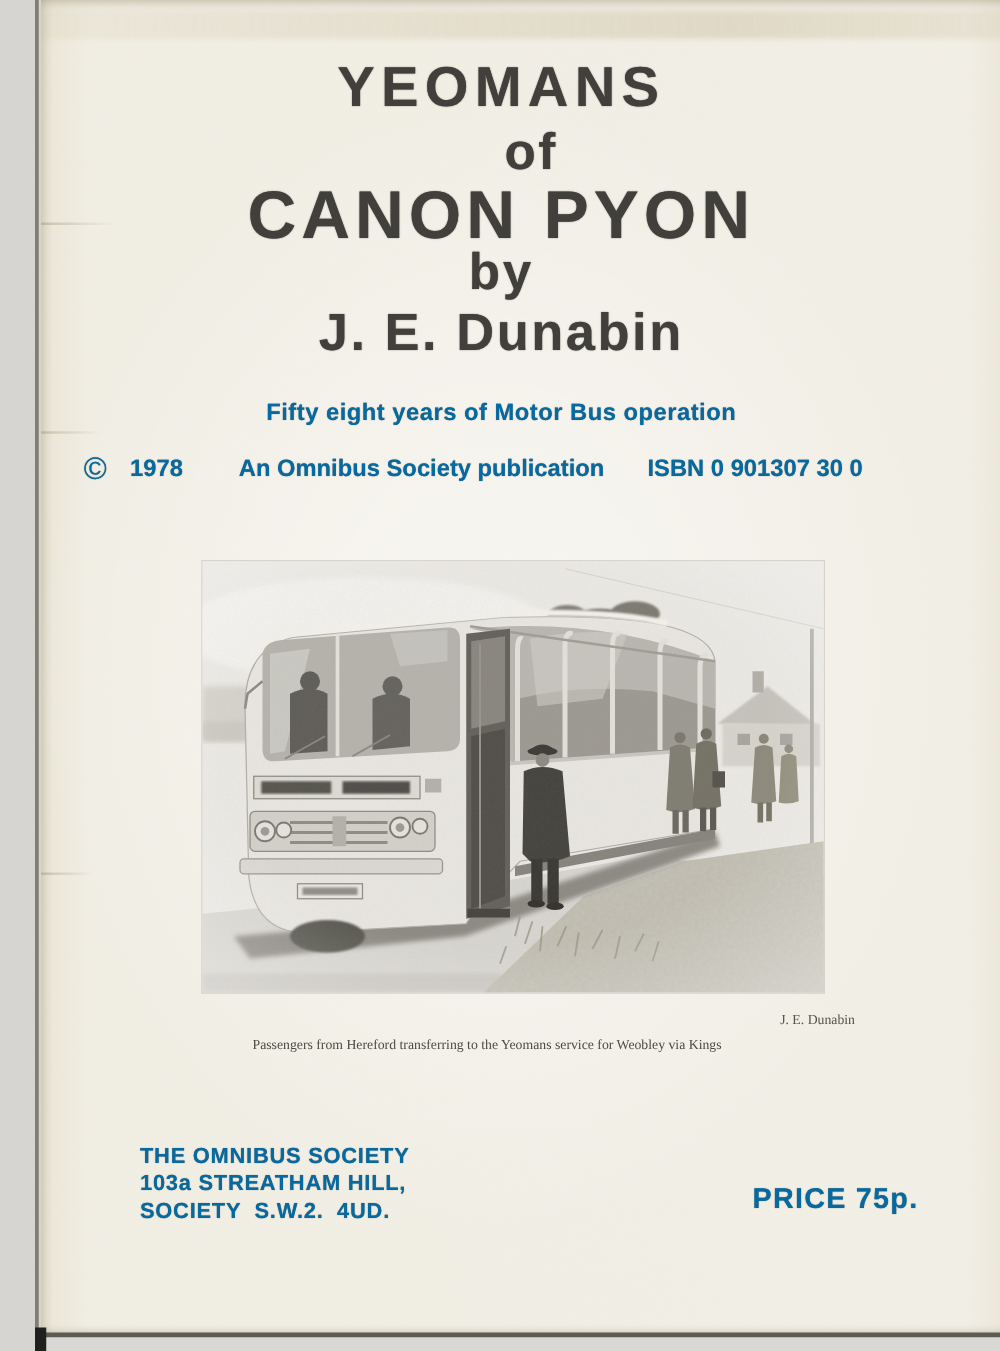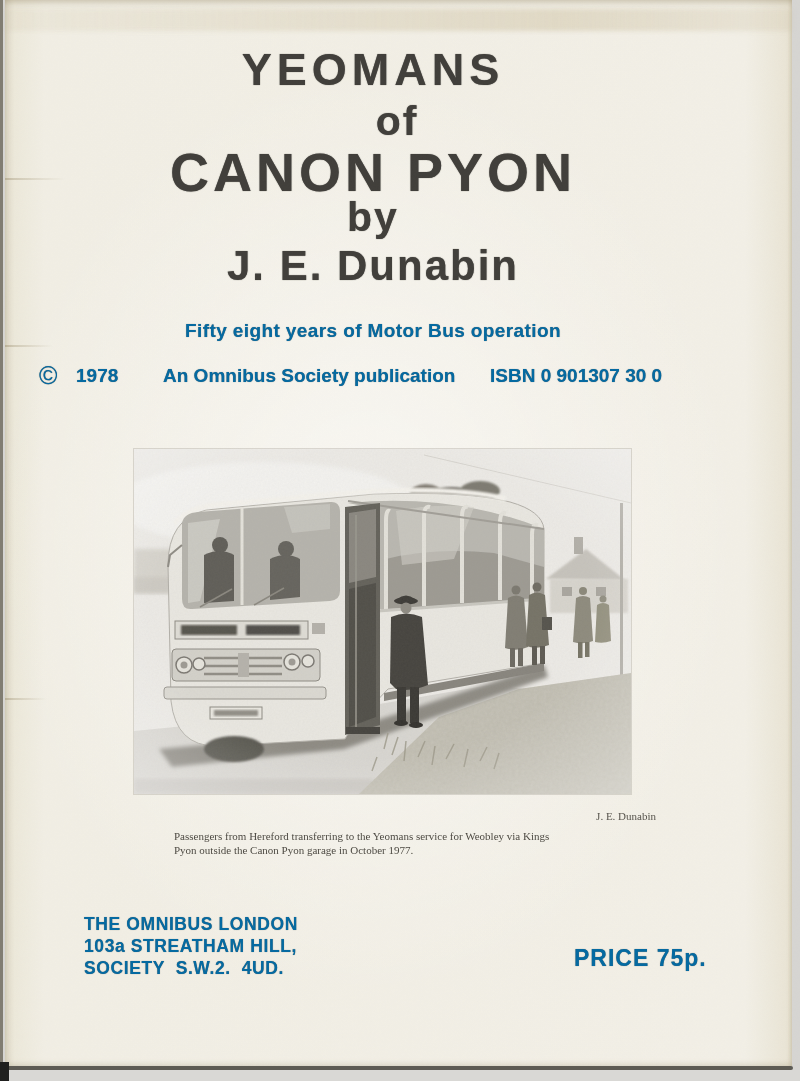--- a/index.html
+++ b/index.html
@@ -1,16 +1,16 @@
 <!DOCTYPE html>
 <html><head>
 <meta charset="utf-8">
 <style>
   html,body{margin:0;padding:0;background:#d6d5d2;width:800px;height:1081px;overflow:hidden;}
-  #scan{position:relative;width:742px;height:1081px;font-family:"Liberation Sans",sans-serif;}
+  #scan{position:relative;width:742px;height:1081px;font-family:"Liberation Sans",sans-serif;margin-left:28px;}
   
   #paper{position:absolute;left:5px;top:0;width:787px;height:1066px;
     background:
       radial-gradient(ellipse at 46% 50%, rgba(255,255,255,.55) 0%, rgba(255,255,255,0) 62%),
       linear-gradient(90deg, #ddd7c6 0%, #ece8da 1.2%, #f1eee4 5%, #f2efe6 94%, #e9e4d5 99.4%, #ddd6c4 100%),
       #f1eee4;
     box-shadow: inset 0 5px 9px -4px rgba(140,125,90,.55), inset 0 -4px 6px -3px rgba(150,140,110,.35);}
   #paper .topband{position:absolute;left:0;top:9px;width:100%;height:22px;
     background:linear-gradient(90deg, rgba(190,175,140,.10), rgba(196,182,146,.38) 70%, rgba(190,175,140,.16));
     filter:blur(2px);}
@@ -249,25 +249,24 @@
       </g>
 
       <rect width="497" height="345" filter="url(#grainF)" opacity=".55"></rect>
       <rect width="497" height="345" fill="url(#vig)"></rect>
     </svg>
   </div>
 
   <div id="credit">J. E. Dunabin</div>
   <div id="caption">
     <span>Passengers from Hereford transferring to the Yeomans service for Weobley via Kings</span>
-    <span>Pyon outside the Canon Pyon garage in October 1977.</span>
   </div>
 
   <div id="publisher" class="ink2">
-    <span>THE OMNIBUS LONDON</span>
+    <span>THE OMNIBUS SOCIETY</span>
     <span>103a STREATHAM HILL,</span>
     <span>SOCIETY  S.W.2.  4UD.</span>
   </div>
   <div id="price" class="ink2">PRICE 75p.</div>
 
   <svg id="pagegrain" xmlns="http://www.w3.org/2000/svg">
     <filter id="pg">
         <feTurbulence type="fractalNoise" baseFrequency="0.8" numOctaves="2" stitchTiles="stitch"></feTurbulence>
       <feColorMatrix type="matrix" values="0 0 0 0 0.55  0 0 0 0 0.52  0 0 0 0 0.44  0 0 0 0.05 0"></feColorMatrix>
       </filter>

